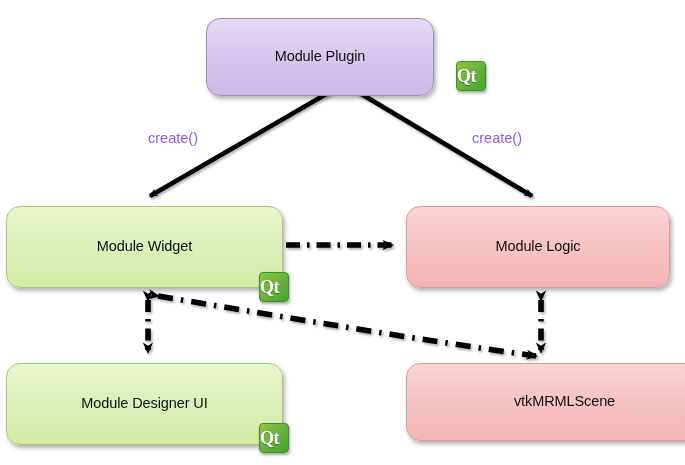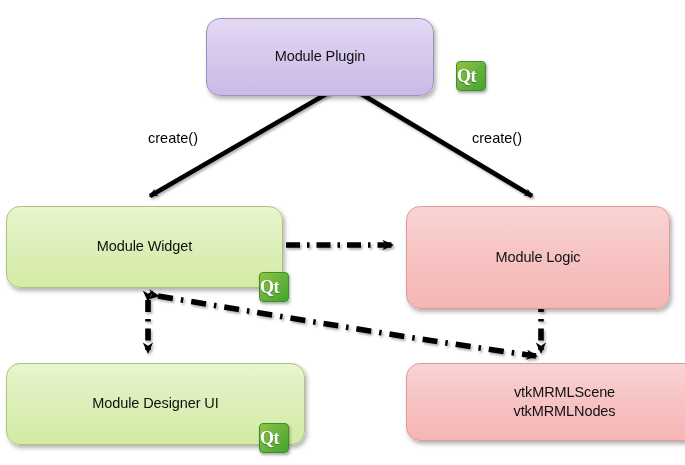--- a/index.html
+++ b/index.html
@@ -74,21 +74,21 @@
     font-size: 18px;
     line-height: 1;
     letter-spacing: -0.5px;
     text-shadow: 0 1px 1px rgba(0,0,0,0.35);
   }
 
   
   .edge-label {
     position: absolute;
     font-size: 14.5px;
-    color: #000000;
+    color: #8b5cf6;
     white-space: nowrap;
     z-index: 7;
   }
 </style>
 </head>
 <body>
 
 <svg id="canvas" viewBox="0 0 685 465">
   <defs>
     <filter id="softshadow" x="-30%" y="-30%" width="180%" height="180%">
@@ -141,27 +141,26 @@
   <span>Qt</span>
 </div>
 
 <div class="node node-green" style="left:6px; top:206px; width:277px; height:82px;">
   <span class="ln">Module Widget</span>
 </div>
 <div class="qt-badge" style="left:259px; top:272px;">
   <span>Qt</span>
 </div>
 
-<div class="node node-pink" style="left:406px; top:206px; width:264px; height:103px;">
+<div class="node node-pink" style="left:406px; top:206px; width:264px; height:82px;">
   <span class="ln">Module Logic</span>
 </div>
 
-<div class="node node-green" style="left:6px; top:363px; width:299px; height:82px;">
+<div class="node node-green" style="left:6px; top:363px; width:277px; height:82px;">
   <span class="ln">Module Designer UI</span>
 </div>
 <div class="qt-badge" style="left:259px; top:423px;">
   <span>Qt</span>
 </div>
 
 <div class="node node-pink" style="left:406px; top:363px; width:317px; height:78px;">
   <span class="ln">vtkMRMLScene</span>
-  <span class="ln">vtkMRMLNodes</span>
 </div>
 
 </body></html>

